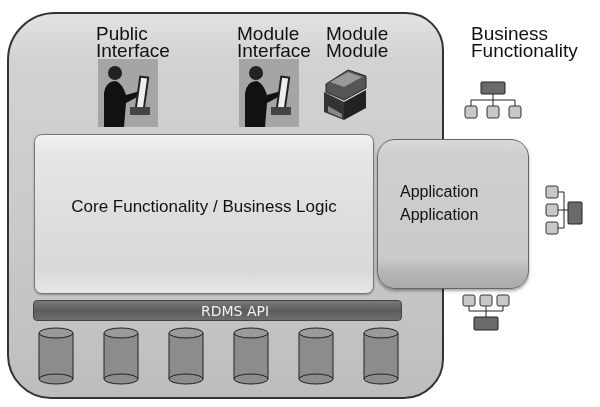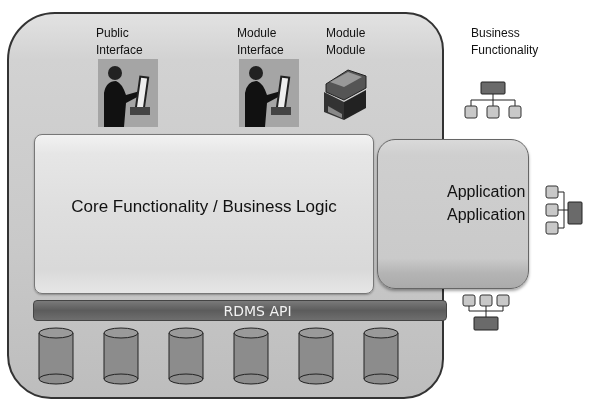--- a/index.html
+++ b/index.html
@@ -3,43 +3,43 @@
 <meta charset="utf-8">
 <style>
   html, body { margin:0; padding:0; background:#ffffff; }
   body { width:600px; height:407px; position:relative; overflow:hidden; font-family:"Liberation Sans", sans-serif; color:#111; }
   .outer {
     position:absolute; left:7px; top:12px; width:437px; height:387px;
     border:2px solid #333; border-radius:48px 38px 40px 44px;
     background:linear-gradient(#e2e2e2 0%, #d2d2d2 12%, #c9c9c9 60%, #bdbdbd 100%);
     box-sizing:border-box;
   }
-  .label { position:absolute; font-size:12px; line-height:17px; color:#111; }
+  .label { position:absolute; font-size:19px; line-height:17px; color:#111; }
   .person {
     position:absolute; width:60px; height:68px;
     background:#9a9a9a;
   }
   .core {
     position:absolute; left:34px; top:134px; width:338px; height:158px;
     border:1px solid #777; border-radius:8px;
     background:linear-gradient(#f2f2f2 0%, #e6e6e6 12%, #dedede 50%, #d9d9d9 85%, #e6e6e6 100%);
     box-shadow:0 1px 2px rgba(0,0,0,.3);
     display:flex; align-items:center; justify-content:center;
   }
   .core span { font-size:17px; color:#111; margin-top:-14px; }
   .api-box {
     position:absolute; left:377px; top:139px; width:152px; height:150px;
     border:1px solid #666; border-radius:18px;
     background:linear-gradient(#d9d9d9 0%, #cfcfcf 10%, #cacaca 80%, #b4b4b4 90%, #ababab 100%);
     box-shadow:0 2px 3px rgba(0,0,0,.35);
     box-sizing:border-box;
   }
-  .api-box span { position:absolute; left:22px; top:40px; font-size:16px; line-height:23px; color:#111;margin-left:47px; }
+  .api-box span { position:absolute; left:22px; top:40px; font-size:16px; line-height:23px; color:#111; }
   .rdms-bar {
-    position:absolute; left:33px; top:300px; width:414px; height:21px;
+    position:absolute; left:33px; top:300px; width:369px; height:21px;
     background:linear-gradient(#7a7a7a, #5c5c5c 50%, #6e6e6e);
     border:1px solid #444; border-radius:4px; box-sizing:border-box;
     display:flex; align-items:center; justify-content:center;padding-left:35px;
   }
   .rdms-bar span { color:#f2f2f2; font-size:14px; font-family:"DejaVu Sans", sans-serif; }
   .cyl { position:absolute; top:327px; width:36px; height:60px; }
   .hier { position:absolute; }
 </style>
 </head>
 <body>

